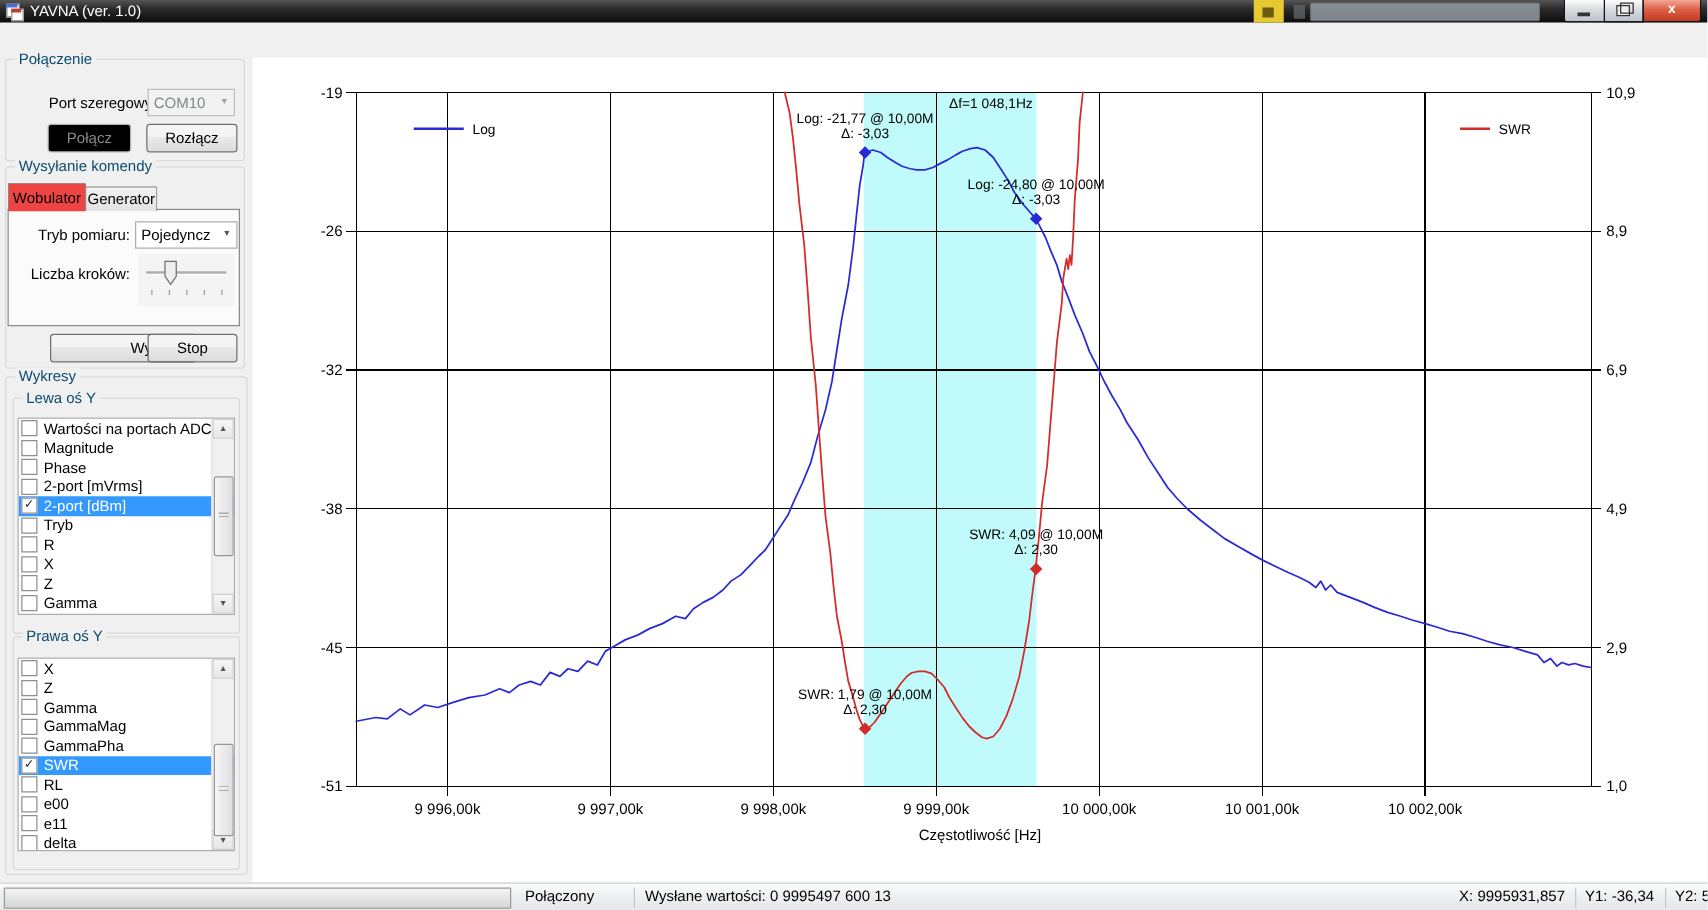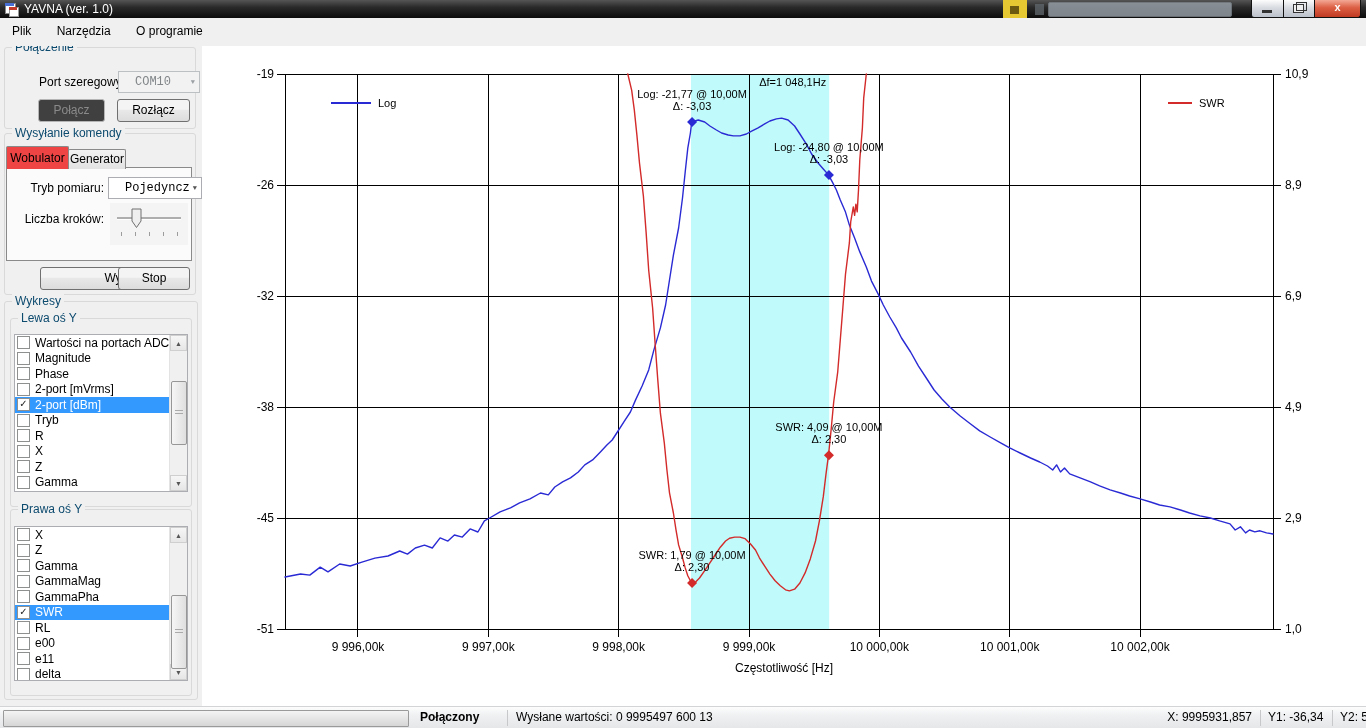--- a/index.html
+++ b/index.html
@@ -39,23 +39,23 @@
 
   
   .group{position:absolute;border:1px solid #D9D9D9;border-radius:3px;z-index:3;}
   .group .caption{position:absolute;top:-8px;left:7px;background:#F0F0F0;padding:0 3px;color:#0c4a6e;font-size:12px;}
 
   .panel-label{position:absolute;z-index:4;font-size:12px;}
 
   
   .btn{position:absolute;z-index:4;border:1px solid #707070;border-radius:3px;text-align:center;
     background:linear-gradient(#f4f4f4 45%,#e9e9e9 46%,#dcdcdc);font-size:12px;line-height:21px;cursor:default;}
-  .btn.disabled{border-color:#b5b5b5;background:#404040;color:#8a8a8a;}
+  .btn.disabled{border-color:#b5b5b5;background:#000000;color:#8a8a8a;}
   .combo{position:absolute;z-index:4;border:1px solid #ABADB3;background:#fff;font-size:12px;
-    line-height:20px;padding-left:16px;cursor:default;font-family:Liberation Mono, monospace;}
+    line-height:20px;padding-left:4px;cursor:default;}
   .combo .arrow{position:absolute;right:4px;top:0;line-height:20px;font-size:7px;color:#555;}
   .combo.disabled{background:#f2f2f2;color:#828689;border-color:#bcc0c3;}
   .combo.disabled .arrow{color:#9aa0a4;}
 
   
   .tab{position:absolute;z-index:5;border:1px solid #8A8A8A;border-bottom:none;border-radius:2px 2px 0 0;
     background:linear-gradient(#f2f2f2,#e2e2e2);text-align:center;font-size:12px;cursor:default;}
   .tab.active{background:#ef4444;z-index:6;}
   .tabpanel{position:absolute;z-index:4;border:1px solid #8A8A8A;background:#fbfbfb;}
 
@@ -196,25 +196,20 @@
           <span class="glyph-max">
             <i></i>
           </span>
         </div>
       <div class="win-btn close">
           <span>x</span>
         </div>
     </div>
   </div>
 
-  <div class="menubar">
-    <span class="menu-item">Plik</span>
-    <span class="menu-item">Narzędzia</span>
-    <span class="menu-item">O programie</span>
-  </div>
 
   <div class="group" style="left:4px;top:47px;width:190px;height:80px;">
     <span class="caption">Połączenie</span>
   </div>
   <span class="panel-label" style="left:0;top:75px;width:113px;text-align:right;padding-left:12px;">Port szeregowy:</span>
   <div class="combo disabled" style="left:118px;top:71px;width:64px;height:20px;">
     <span>COM10</span>
     <span class="arrow">▼</span>
   </div>
   <div class="btn disabled" style="left:38px;top:99px;width:65px;height:21px;">Połącz</div>
@@ -349,21 +344,21 @@
       </div>
       <div class="vscroll">
       <span class="sb-arrow" style="top:0;">▲</span>
       <span class="sb-arrow" style="bottom:0;">▼</span>
       <span class="sb-thumb" style="top:68px;height:72px;"></span>
     </div>
   </div>
 
   <div class="statusbar">
     <div class="progress"></div>
-    <span style="left:420px;font-weight:bold;">Połączony</span>
+    <span style="left:420px;">Połączony</span>
     <span class="sb-sep" style="left:507px;"></span>
     <span style="left:516px;">Wysłane wartości: 0 9995497 600 13</span>
     <span style="left:1150px;width:102px;text-align:right;">X: 9995931,857</span>
     <span class="sb-sep" style="left:1260px;"></span>
     <span style="left:1268px;">Y1: -36,34</span>
     <span class="sb-sep" style="left:1332px;"></span>
     <span style="left:1340px;">Y2: 5,537</span>
   </div>
 
 </div>

